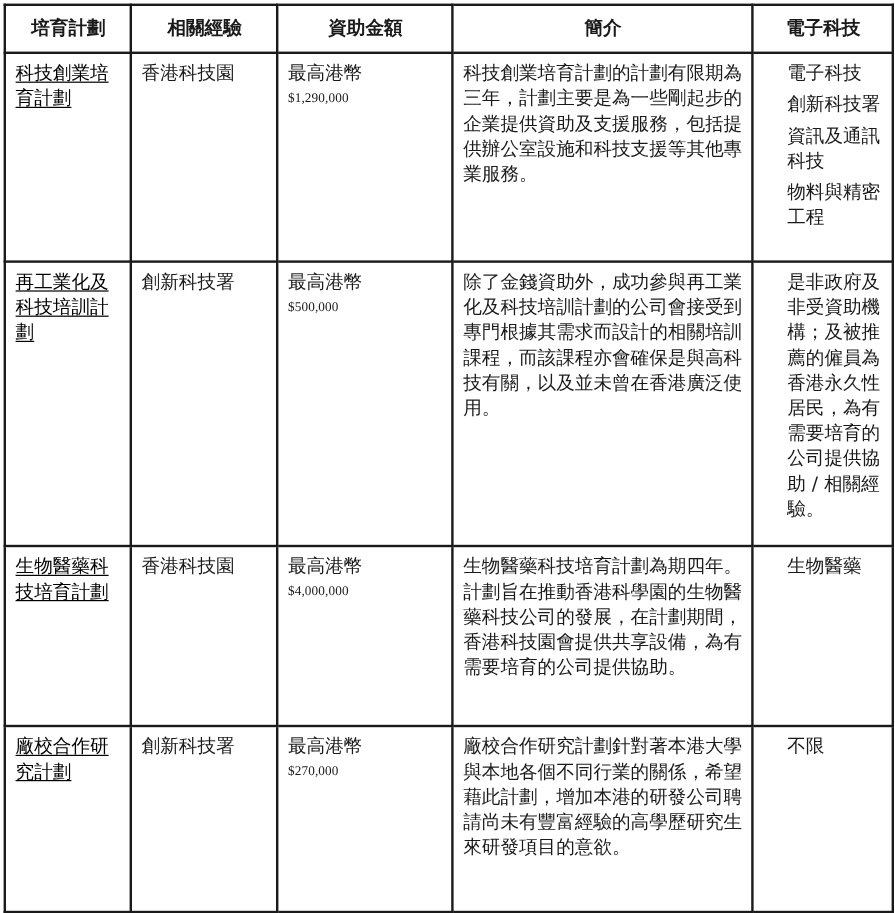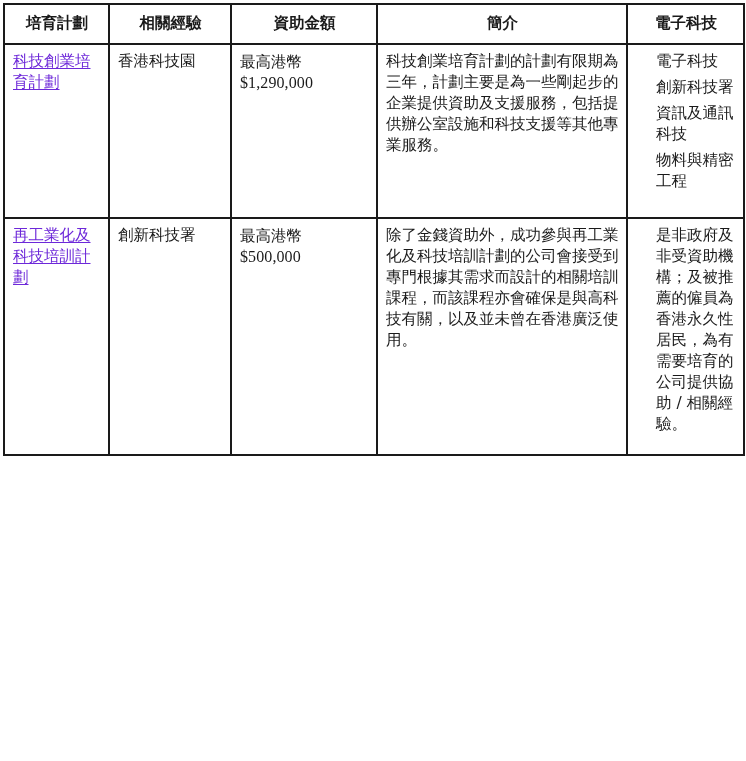--- a/index.html
+++ b/index.html
@@ -40,33 +40,33 @@
       padding-bottom: 4px;
       text-align: center;
     }
     col.c1 { width: 105px; }
     col.c2 { width: 122px; }
     col.c3 { width: 146px; }
     col.c4 { width: 250px; }
     col.c5 { width: 117px; }
 
     a.scheme-link {
-      color: #6d28d9;
+      color: #000000;
       text-decoration: underline;
       text-underline-offset: 2px;
       cursor: pointer;
     }
     .amount-label {
       display: block;
       font-family: Liberation Sans, sans-serif;
     }
     .amount-value {
       display: block;
       font-family: "Liberation Serif", "DejaVu Serif", serif;
-      font-size: 16px;
+      font-size: 11px;
       letter-spacing: 0.1px;
     }
     .target-item {
       display: block;
       margin-bottom: 5px;
       margin-left: 20px;
     }
     .target-item:last-child { margin-bottom: 0; }
     .desc { display: block; }
 
@@ -127,15 +127,47 @@
         <span class="amount-value">$500,000</span>
       </td>
       <td>
         <span class="desc">除了金錢資助外，成功參與再工業化及科技培訓計劃的公司會接受到專門根據其需求而設計的相關培訓課程，而該課程亦會確保是與高科技有關，以及並未曾在香港廣泛使用。</span>
       </td>
       <td>
         <span class="target-item">是非政府及非受資助機構；及被推薦的僱員為香港永久性居民，為有需要培育的公司提供協助 / 相關經驗。</span>
       </td>
     </tr>
 
+    <tr class="r3">
+      <td>
+        <a class="scheme-link">生物醫藥科技培育計劃</a>
+      </td>
+      <td>香港科技園</td>
+      <td>
+        <span class="amount-label">最高港幣</span>
+        <span class="amount-value">$4,000,000</span>
+      </td>
+      <td>
+        <span class="desc">生物醫藥科技培育計劃為期四年。計劃旨在推動香港科學園的生物醫藥科技公司的發展，在計劃期間，香港科技園會提供共享設備，為有需要培育的公司提供協助。</span>
+      </td>
+      <td>
+        <span class="target-item">生物醫藥</span>
+      </td>
+    </tr>
 
+    <tr class="r4">
+      <td>
+        <a class="scheme-link">廠校合作研究計劃</a>
+      </td>
+      <td>創新科技署</td>
+      <td>
+        <span class="amount-label">最高港幣</span>
+        <span class="amount-value">$270,000</span>
+      </td>
+      <td>
+        <span class="desc">廠校合作研究計劃針對著本港大學與本地各個不同行業的關係，希望藉此計劃，增加本港的研發公司聘請尚未有豐富經驗的高學歷研究生來研發項目的意欲。</span>
+      </td>
+      <td>
+        <span class="target-item">不限</span>
+      </td>
+    </tr>
   </tbody>
 </table>
 
 </body></html>

